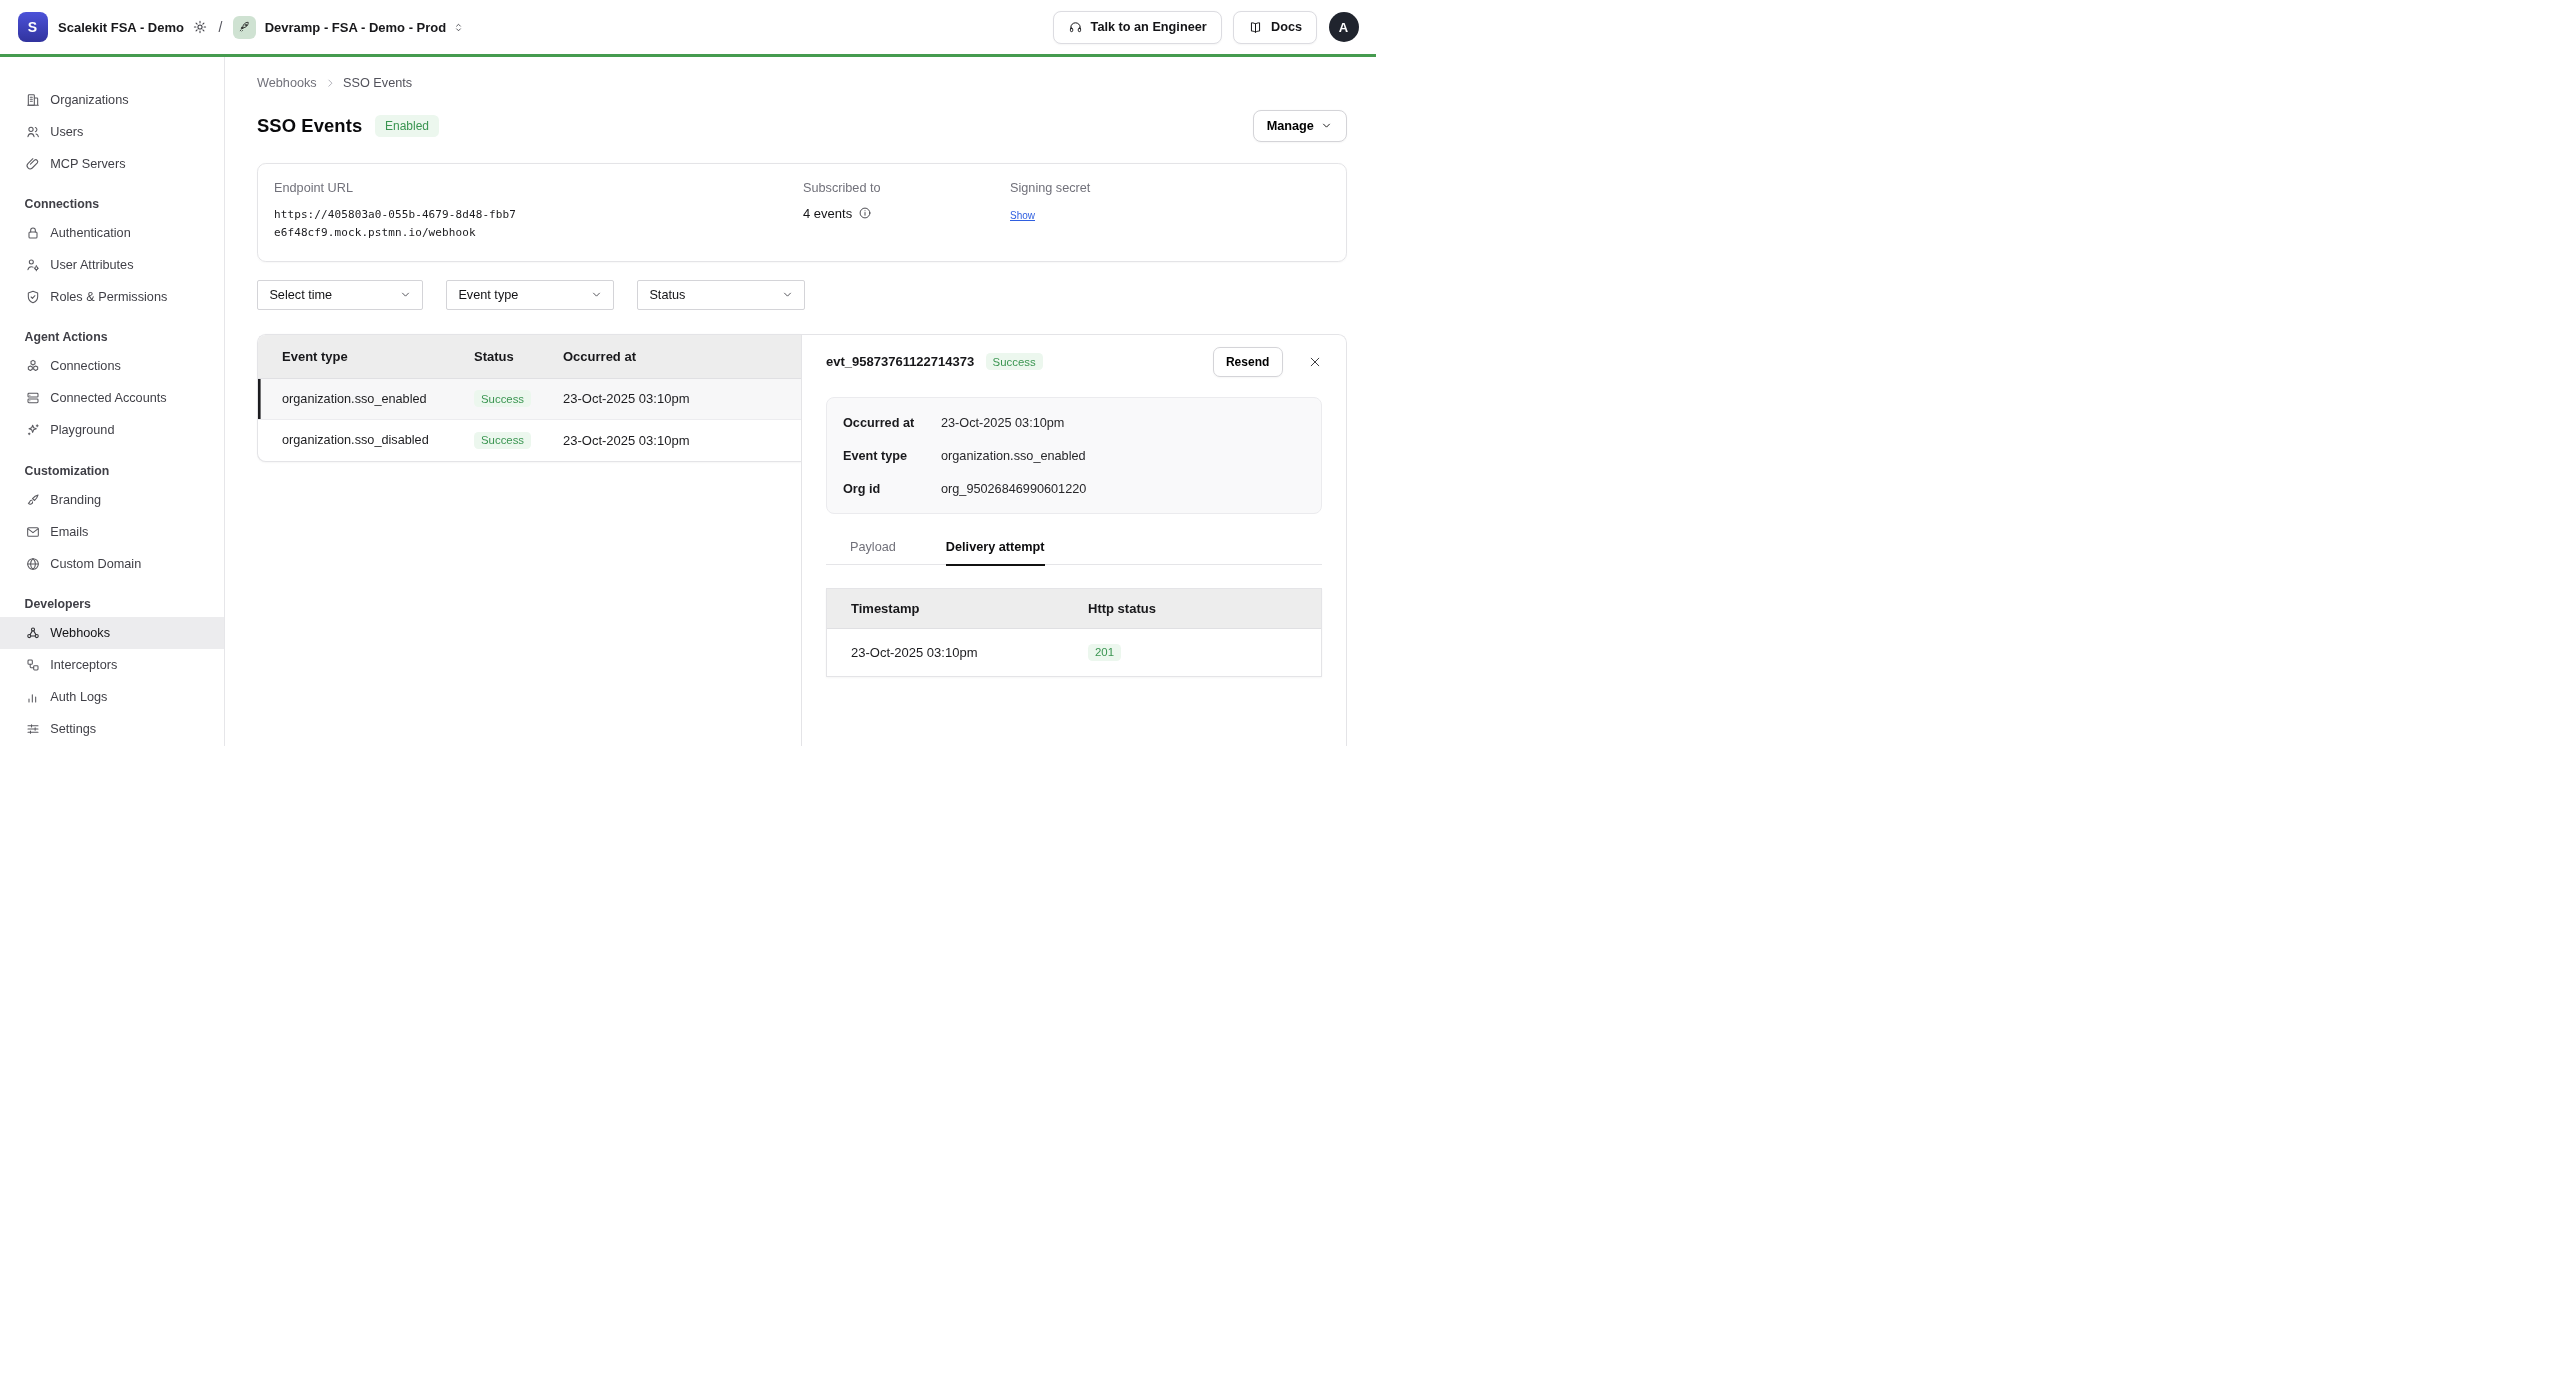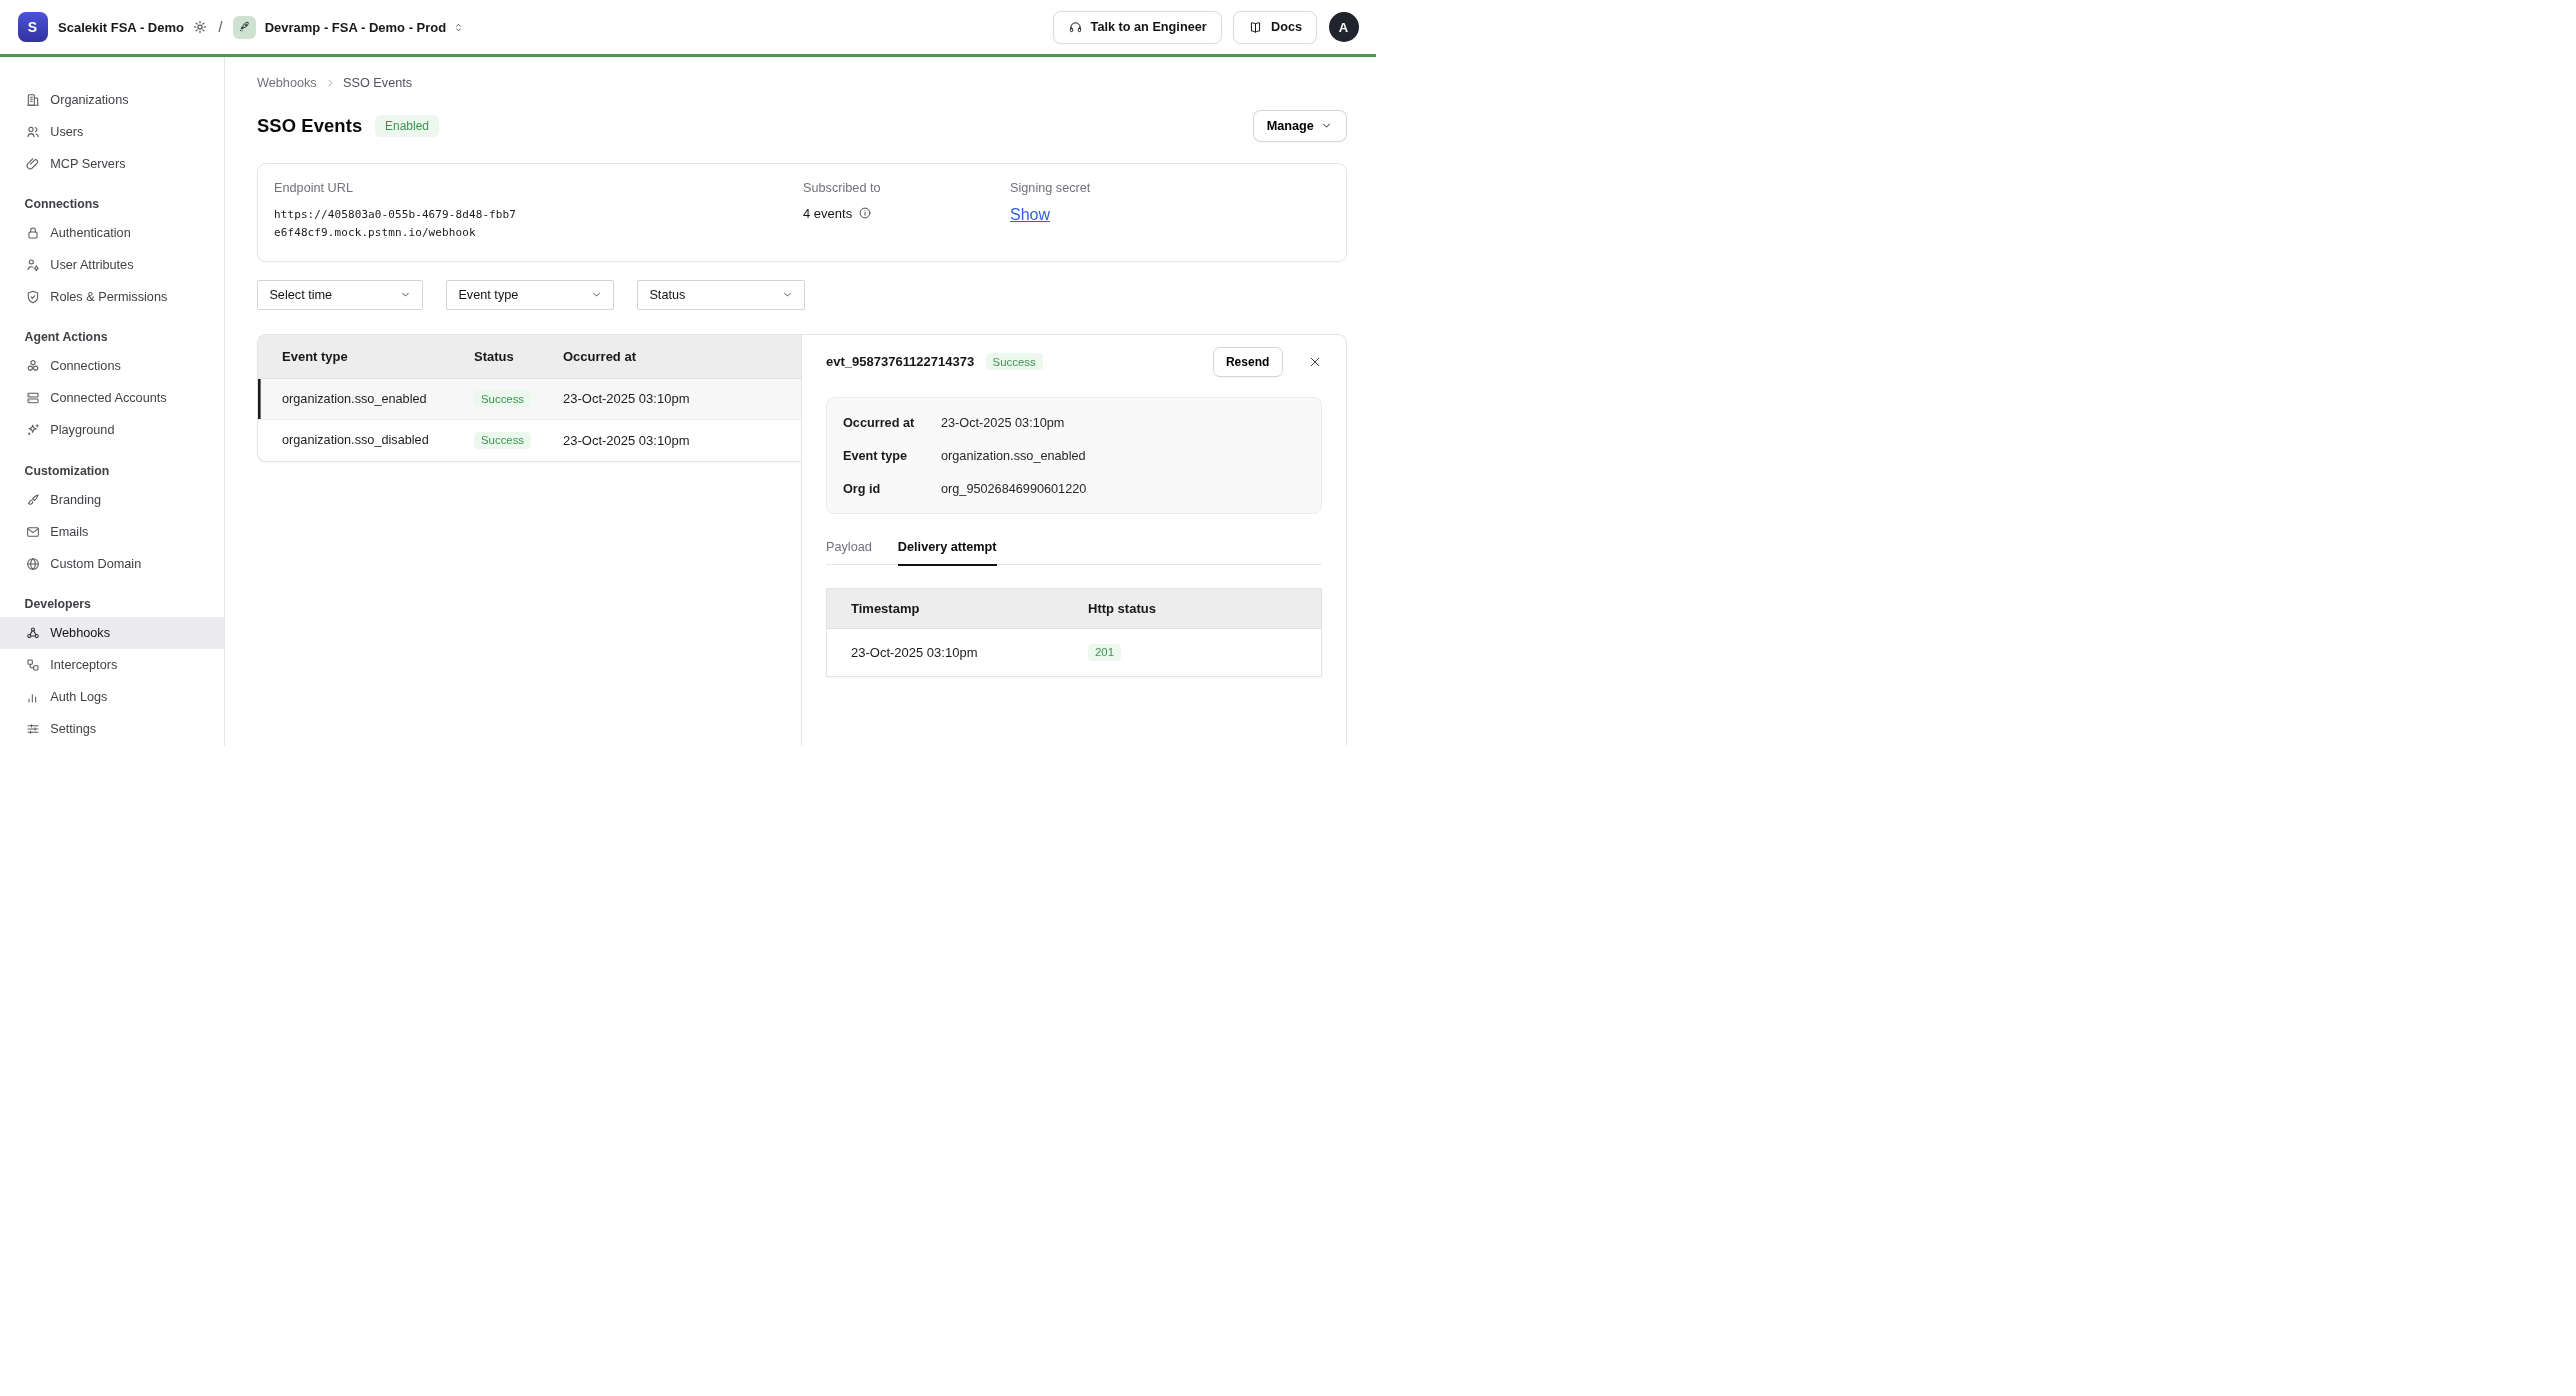--- a/index.html
+++ b/index.html
@@ -57,21 +57,21 @@
 
   .endpoint-card{margin-top:21px;border:0.9px solid var(--border);border-radius:8.8px;display:flex;
     padding:16.7px 16px 18.4px 16px;box-shadow:0 0.9px 1.8px rgba(0,0,0,.03);}
   .ep-label{font-size:12.7px;color:var(--txt-dim);margin-bottom:11.4px;}
   .ep-col1{width:529px;}
   .ep-col2{width:207px;}
   .ep-url{font-family:"DejaVu Sans Mono",monospace;font-size:11px;line-height:18.4px;color:#1b1b1e;
     width:242px;word-break:break-all;letter-spacing:0.1px;}
   .ep-events{display:flex;align-items:center;gap:6.1px;font-size:13px;color:#141417;}
   .info-ic{color:#3f3f46;display:flex;cursor:pointer;}
-  .show-link{font-size:16px;color:var(--link-blue);text-decoration:underline;cursor:pointer;display:inline-block;}
+  .show-link{font-size:10px;color:var(--link-blue);text-decoration:underline;cursor:pointer;display:inline-block;}
 
   .filters{margin-top:17.5px;display:flex;gap:23px;}
   .select{height:30px;border:0.9px solid #d4d4d8;border-radius:2px;background:#fff;display:flex;
     align-items:center;justify-content:space-between;padding:0 9.7px 0 11.4px;font-size:12.7px;
     color:#141417;cursor:pointer;}
   .select .chev{color:#3f3f46;display:flex;}
   .sel-time{width:166px;}.sel-event{width:168px;}.sel-status{width:168px;}
 
   .content{margin-top:24px;flex:1;display:flex;align-items:stretch;min-height:0;}
   .events-table{width:544px;flex:none;border:0.9px solid var(--border);border-right:none;
@@ -94,21 +94,21 @@
   .resend-btn{margin-left:auto;padding:7px 12.3px;border:0.9px solid #d4d4d8;border-radius:7px;background:#fff;
     font-size:12px;font-weight:700;cursor:pointer;box-shadow:0 0.9px 1.8px rgba(0,0,0,.04);}
   .close-btn{margin-left:14px;color:#2f2f33;cursor:pointer;display:flex;}
   .info-box{margin-top:19.3px;background:#f9f9fa;border:0.9px solid var(--border-soft);border-radius:8px;
     padding:8px 16px;}
   .ib-row{display:grid;grid-template-columns:98px 1fr;align-items:center;height:33px;font-size:12.7px;}
   .ib-label{font-weight:700;color:#1a1a1d;}
   .ib-val{color:#27272a;}
   .tabs{margin-top:25.4px;display:flex;gap:26px;border-bottom:0.9px solid #e5e5e8;}
   .tab{font-size:12.7px;padding-bottom:9.7px;border-bottom:2.6px solid transparent;margin-bottom:-1.8px;
-    color:var(--txt-dim);cursor:pointer;}
+    color:var(--txt-dim);cursor:pointer;margin-left:24px;}
   .tab.active{color:#0c0c0e;font-weight:600;border-bottom-color:#111;}
   .dl-table{margin-top:23px;border:0.9px solid var(--border);border-radius:0;overflow:hidden;
     box-shadow:0 0.9px 1.8px rgba(0,0,0,.04);}
   .dl-row{display:grid;grid-template-columns:261px 1fr;align-items:center;}
   .dl-head{height:40px;background:#ededed;border-bottom:0.9px solid #e0e0e3;font-size:13px;font-weight:600;}
   .dl-row > div:first-child{padding-left:24px;}
   .dl-data{height:47px;font-size:13px;color:#1c1c1f;}
 </style>
 </head>
 <body>

